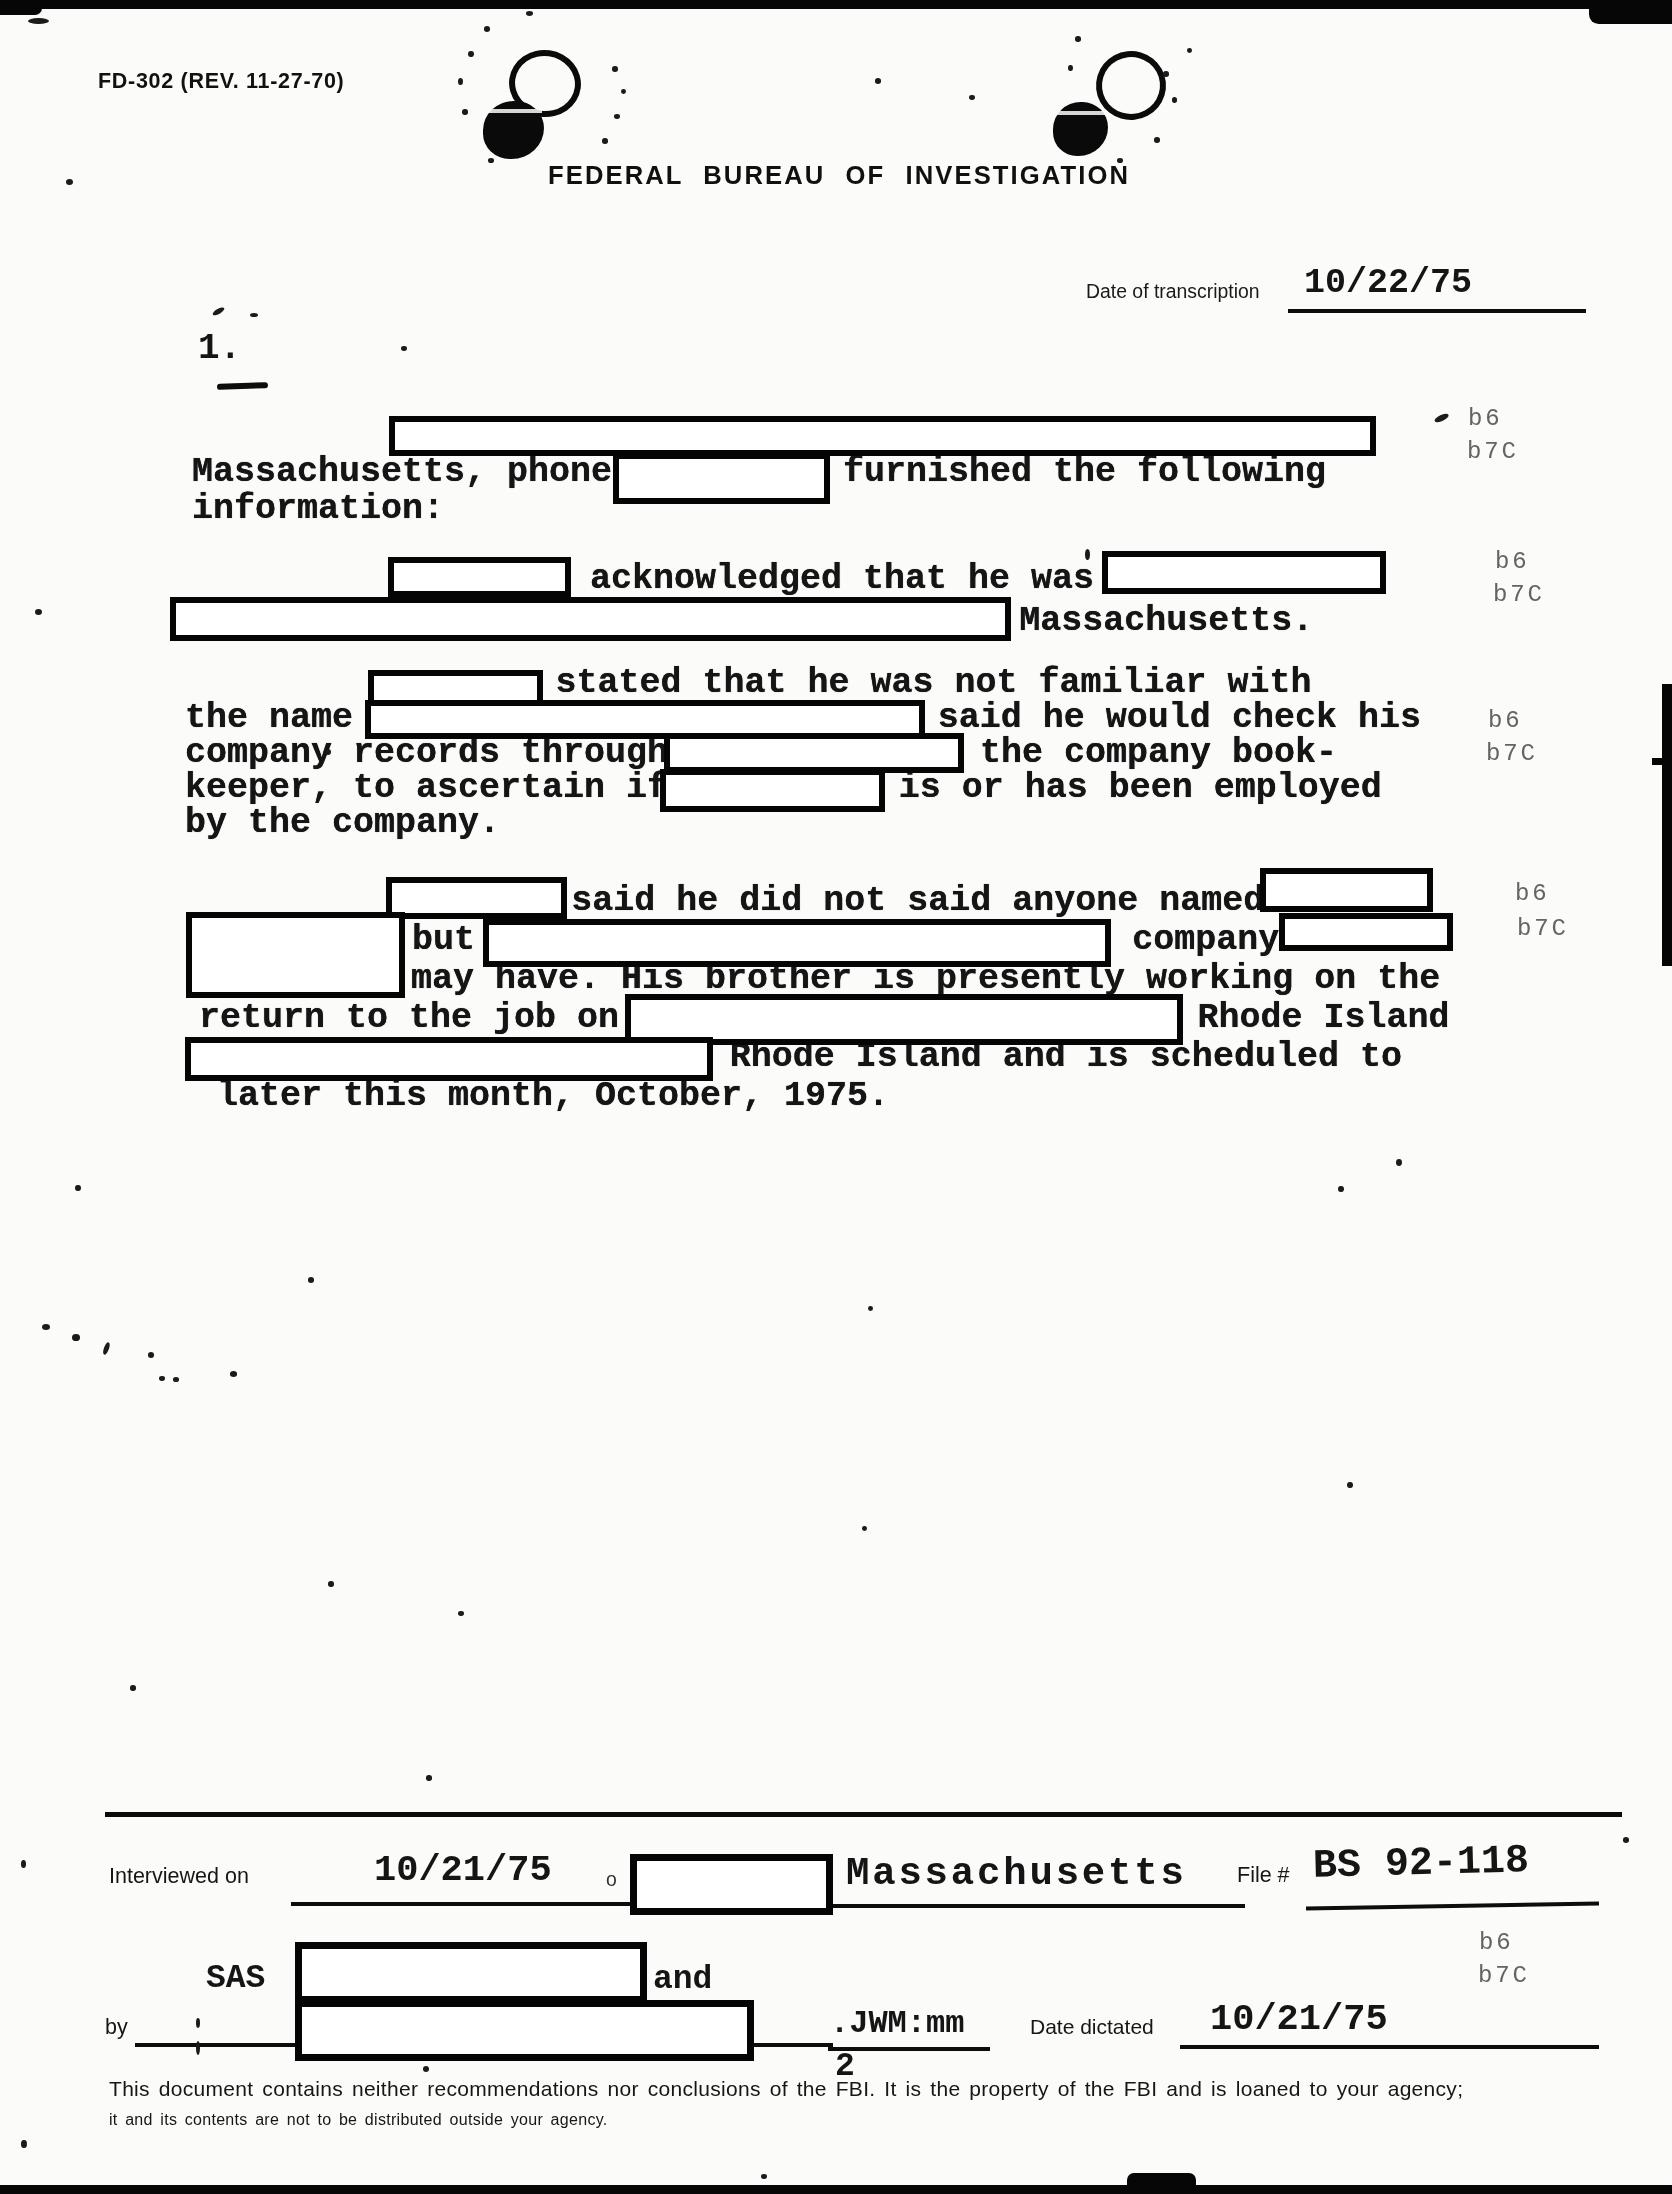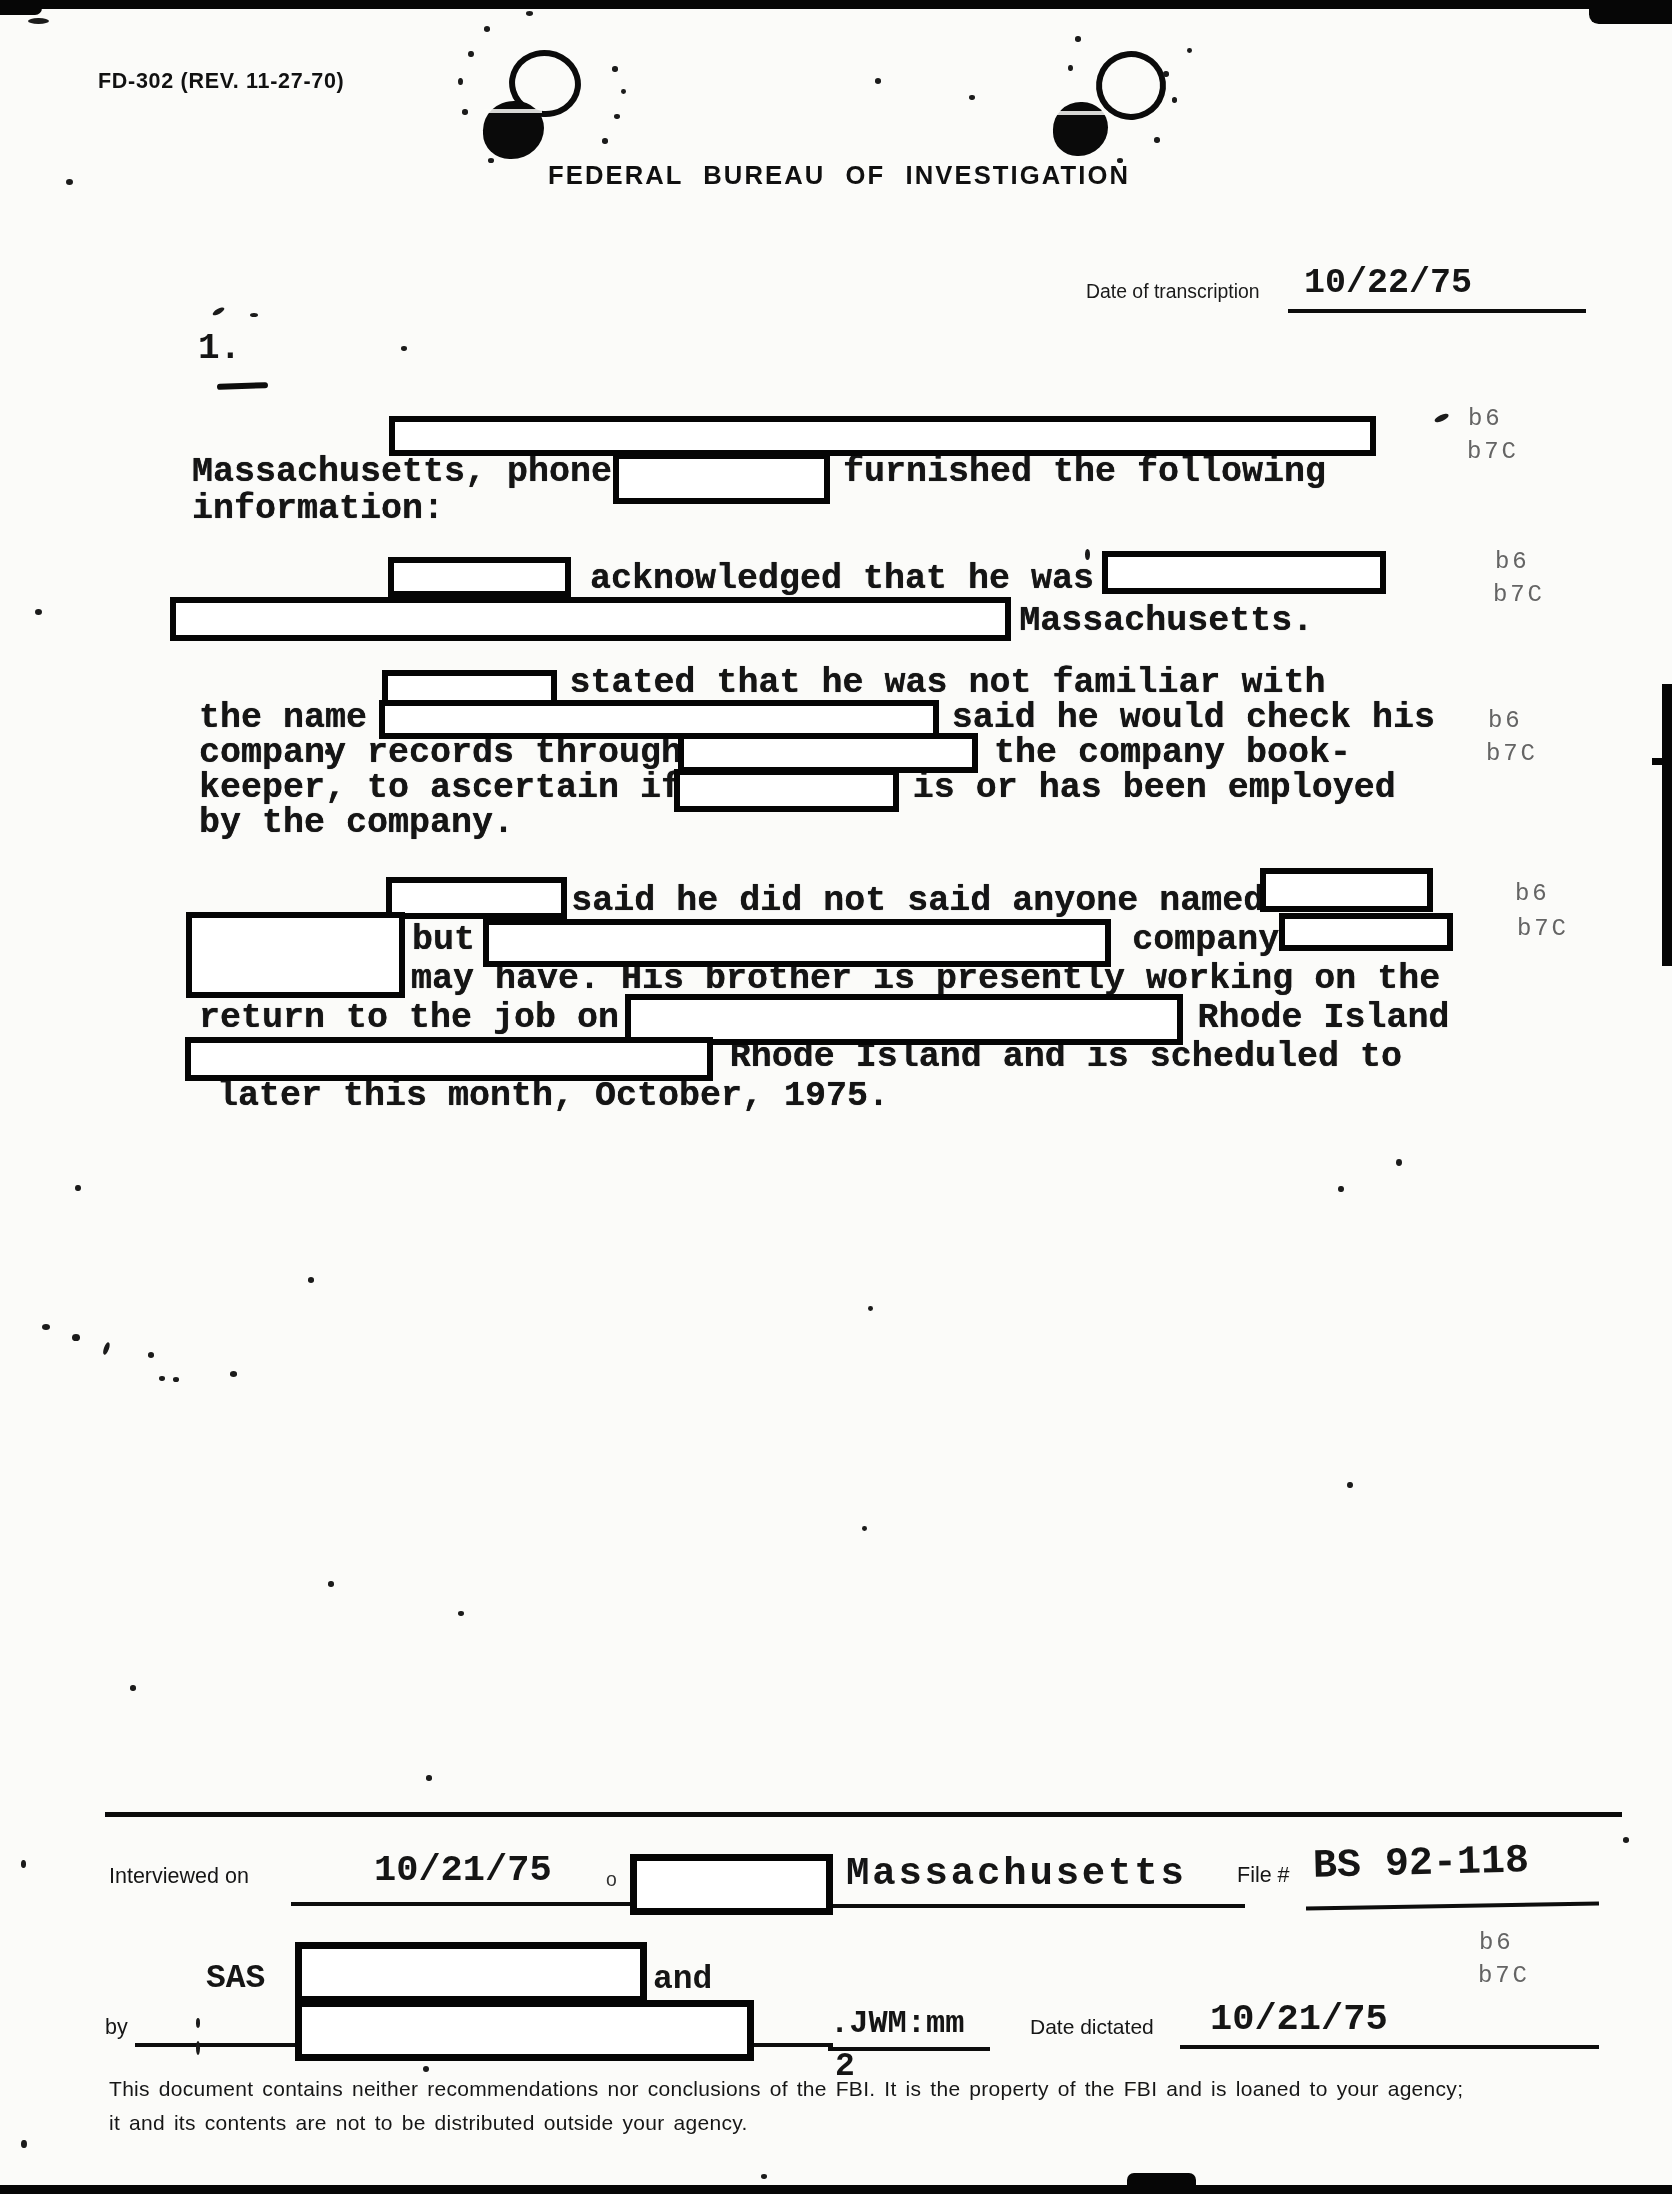--- a/index.html
+++ b/index.html
@@ -43,21 +43,21 @@
   #file-value{left:1313px;top:1841px;font-size:40px;transform:rotate(-1.5deg);}
   #sas-text{left:206px;top:1960px;font-size:33px;}
   #and-text{left:653px;top:1961px;font-size:33px;}
   #by-label{left:105px;top:2015px;font-size:21.5px;color:#161616;}
   #steno-value{left:830px;top:2005px;font-size:32px;}
   #dictated-label{left:1030px;top:2015px;font-size:21px;color:#161616;}
   #dictated-value{left:1210px;top:1998px;font-size:37px;}
   #page-number{left:835px;top:2048px;font-size:33px;}
   .footer-redact{position:absolute;background:#fff;border:7px solid #050505;box-sizing:border-box;z-index:3;}
   #disclaimer-1{left:109px;top:2077px;font-size:21px;letter-spacing:0.3px;word-spacing:2.8px;color:#161616;}
-  #disclaimer-2{left:109px;top:2111px;font-size:21px;letter-spacing:0.3px;word-spacing:2.8px;color:#161616;}
+  #disclaimer-2{left:109px;top:2111px;font-size:16px;letter-spacing:0.3px;word-spacing:2.8px;color:#161616;}
   
   .edge{position:absolute;background:#060606;}
   #edge-top{left:0;top:0;width:1672px;height:9px;}
   #edge-top-corner-r{left:1589px;top:0;width:84px;height:23.5px;border-radius:0 0 0 9.7px;}
   #edge-top-corner-l{left:0;top:0;width:42px;height:15px;border-radius:0 0 7px 0;}
   #edge-bottom{left:0;top:2185px;width:1672px;height:9px;}
   #edge-bottom-bump{left:1127px;top:2173px;width:69px;height:15px;border-radius:7px 7px 0 0;}
   #edge-right{left:1662px;top:684px;width:10.4px;height:282px;}
   #edge-right-nub{left:1652px;top:758px;width:11px;height:7px;}
   .speck{position:absolute;background:#1b1b1b;border-radius:50%;}
@@ -93,21 +93,21 @@
   <div id="body-paragraphs">
       <div class="para" style="left: 192px; top: 417px;">
         <div class="line" style="height: 37px; line-height: 37px;"><span class="redact" style="width: 987px; height: 40px; margin-left: 197px; top: -1.4px;"></span></div>
         <div class="line" style="height: 37px; line-height: 37px;"><span class="t">Massachusetts, phone</span><span class="redact" style="width: 217px; height: 51px; margin-left: 1.4px; top: -1.4px;"></span><span class="t" style="margin-left: 12.5px;">furnished the following</span></div>
         <div class="line" style="height: 37px; line-height: 37px;"><span class="t">information:</span></div>
       </div>
       <div class="para" style="left: 170px; top: 558px;">
         <div class="line" style="height: 42px; line-height: 42px;"><span class="redact" style="width: 183px; height: 40px; margin-left: 218px; top: -1.4px;"></span><span class="t" style="margin-left: 19px;">acknowledged that he was</span><span class="redact" style="width: 284px; height: 43px; margin-left: 8.3px; top: -7px;"></span></div>
         <div class="line" style="height: 42px; line-height: 42px;"><span class="redact" style="width: 841px; height: 44px; top: -2.8px;"></span><span class="t" style="margin-left: 8.3px;">Massachusetts.</span></div>
       </div>
-      <div class="para" style="left: 199px; top: 666px;">
+      <div class="para" style="left: 185px; top: 666px;">
         <div class="line" style="height: 35px; line-height: 35px;"><span class="redact" style="width: 175px; height: 39px; margin-left: 183px; top: 3.5px;"></span><span class="t" style="margin-left: 12.5px;">stated that he was not familiar with</span></div>
         <div class="line" style="height: 35px; line-height: 35px;"><span class="t">the name</span><span class="redact" style="width: 560px; height: 39px; margin-left: 11.8px; top: -1.4px;"></span><span class="t" style="margin-left: 13px;">said he would check his</span></div>
         <div class="line" style="height: 35px; line-height: 35px;"><span class="t">company records through</span><span class="redact" style="width: 300px; height: 40px; margin-left: -4.2px; top: -3.5px;"></span><span class="t" style="margin-left: 16px;">the company book-</span></div>
         <div class="line" style="height: 35px; line-height: 35px;"><span class="t">keeper, to ascertain if</span><span class="redact" style="width: 225px; height: 43px; margin-left: -8.3px; top: -2.1px;"></span><span class="t" style="margin-left: 14px;">is or has been employed</span></div>
         <div class="line" style="height: 35px; line-height: 35px;"><span class="t">by the company.</span></div>
       </div>
       <div class="para" style="left: 172px; top: 882px;">
         <div class="line" style="height: 39px; line-height: 39px;"><span class="redact" style="width: 181px; height: 42px; margin-left: 214px; top: -5.5px;"></span><span class="t" style="margin-left: 4.2px;">said he did not said anyone named</span><span class="redact" style="width: 173px; height: 44px; margin-left: -4.2px; top: -14px;"></span></div>
         <div class="line" style="height: 39px; line-height: 39px;"><span class="redact" style="width: 219px; height: 86px; margin-left: 14px; top: -9px;"></span><span class="t" style="margin-left: 7px;">but</span><span class="redact" style="width: 628px; height: 48px; margin-left: 8.3px; top: -2.1px;"></span><span class="t" style="margin-left: 21px;">company</span><span class="redact" style="width: 174px; height: 38px; top: -8.3px;"></span></div>
         <div class="line" style="height: 39px; line-height: 39px;"><span class="t" style="margin-left: 239px;">may have.  His brother is presently working on the</span></div>

